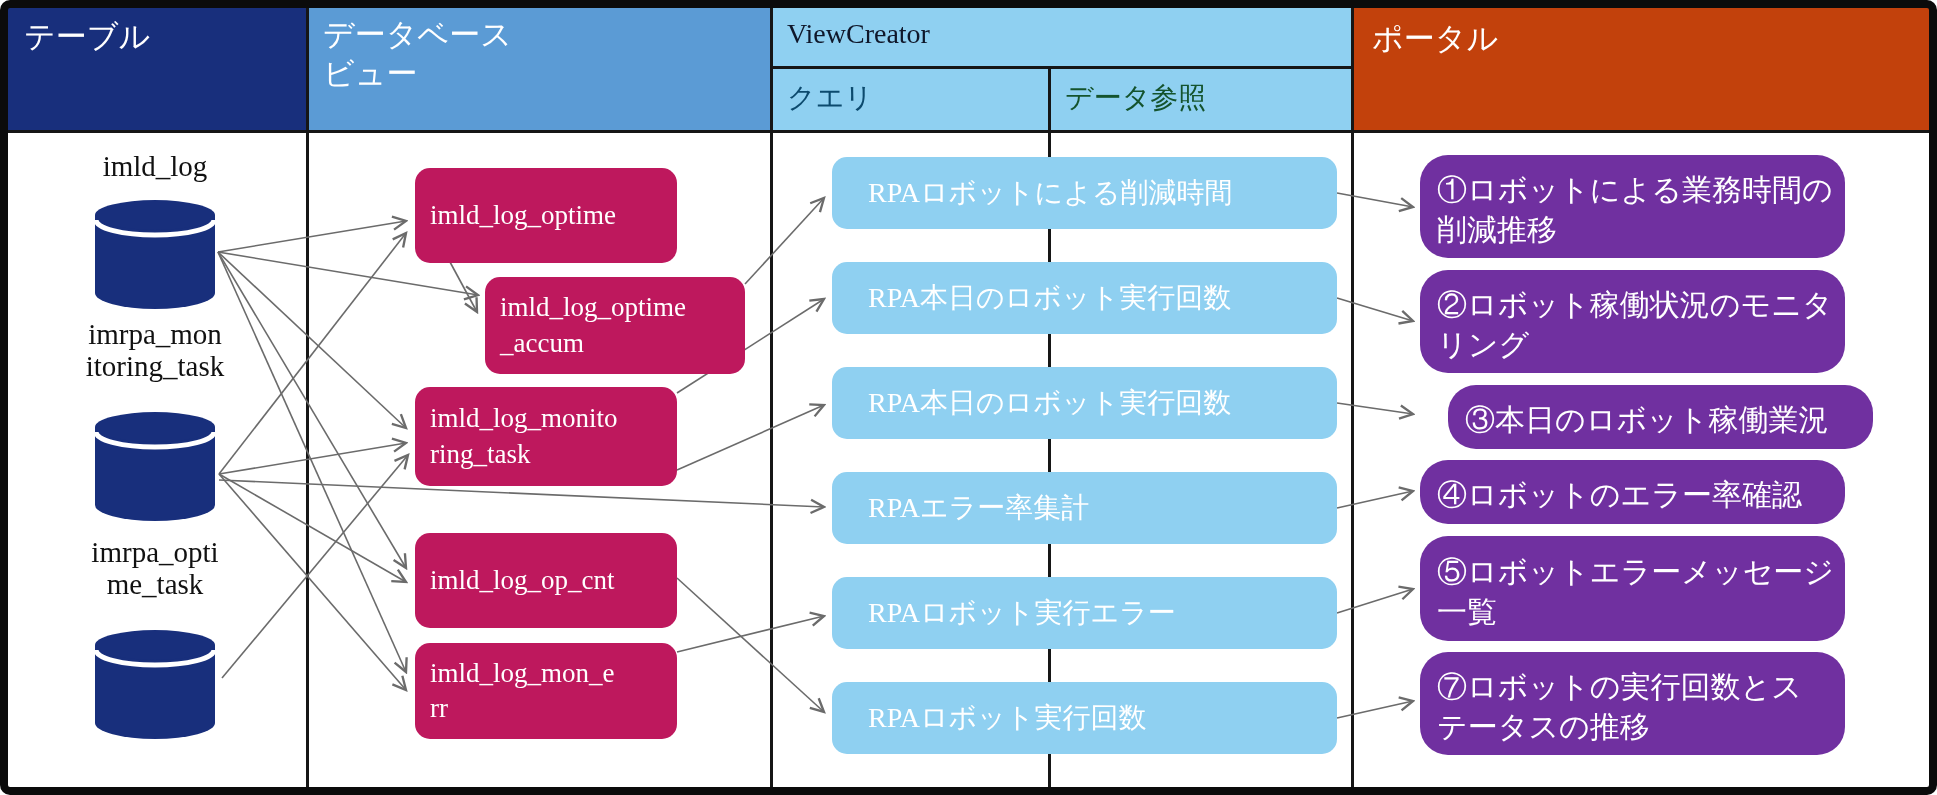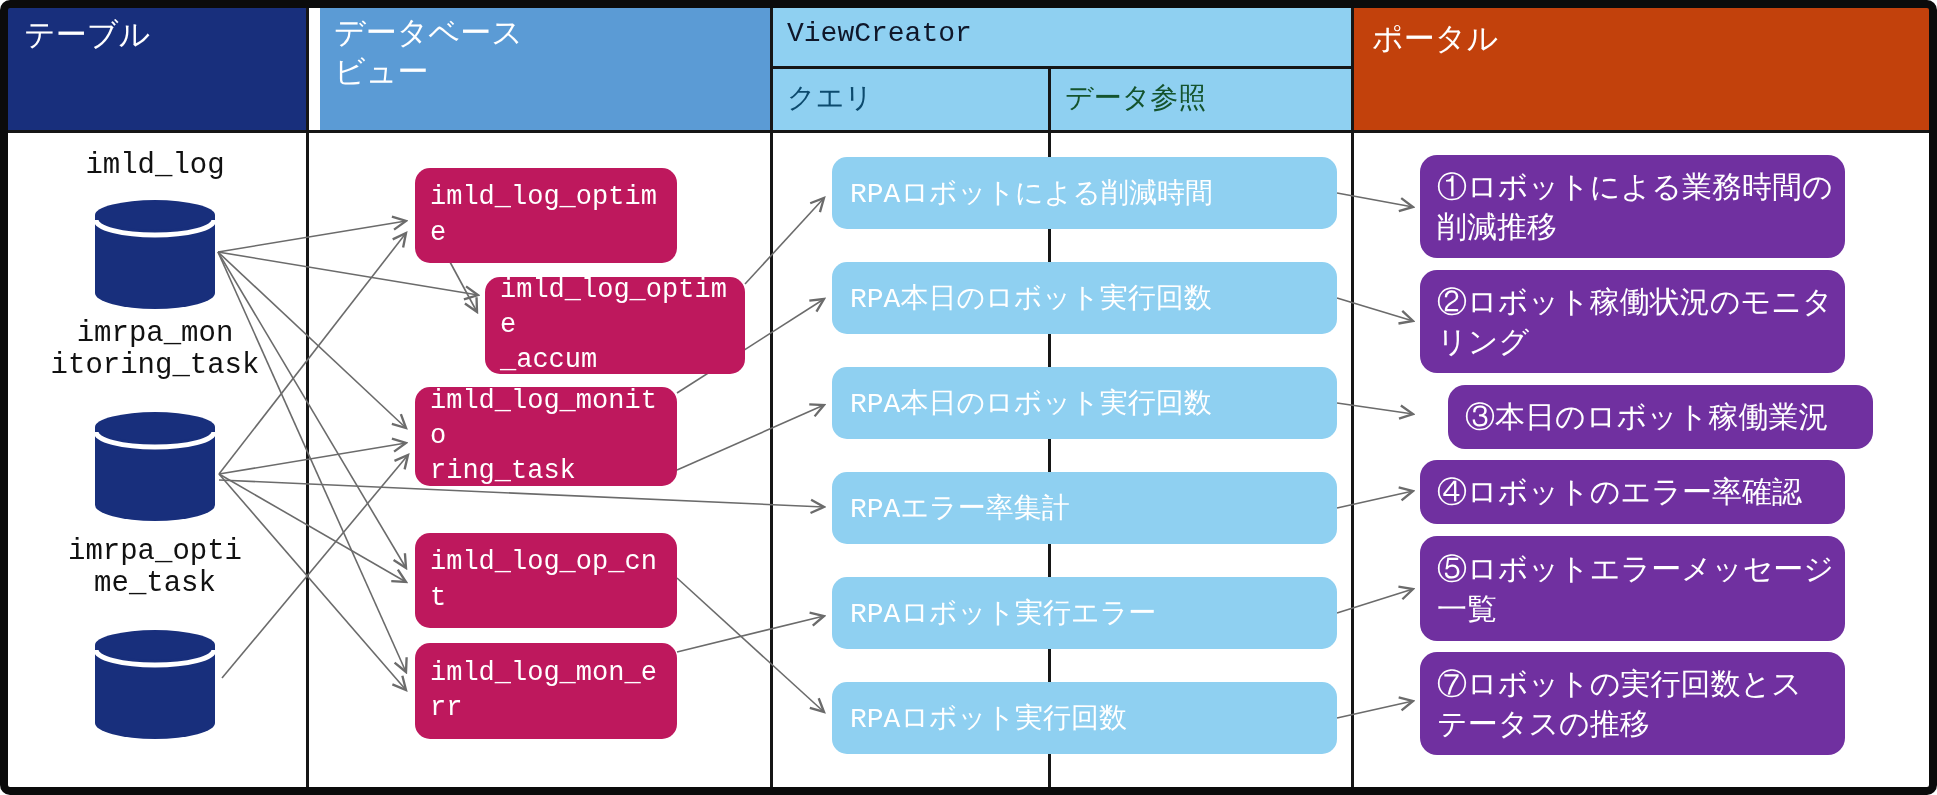--- a/index.html
+++ b/index.html
@@ -1,46 +1,46 @@
 <!DOCTYPE html>
 <html><head>
 <meta charset="utf-8">
 <style>
   html,body{margin:0;padding:0;background:#ffffff;}
   .canvas{
     position:relative;width:1937px;height:795px;background:#ffffff;
-    font-family:Liberation Mono, monospace;overflow:hidden;
+    font-family:Liberation Serif, serif;overflow:hidden;
   }
   .frame{position:absolute;left:0;top:0;width:1921px;height:779px;
     border:8px solid #0b0b0b;border-radius:10px;z-index:4;pointer-events:none;}
   .cell{position:absolute;box-sizing:border-box;z-index:0;}
   .gridline{position:absolute;background:#161616;z-index:1;}
   .hdr-text{white-space:pre-line;line-height:1.25;}
   .c-table{left:8px;top:8px;width:298px;height:122px;background:#182F7C;color:#fff;
     font-size:31px;padding:10px 0 0 16px;}
   .c-dbview{left:309px;top:8px;width:461px;height:122px;background:#5B9BD5;color:#fff;
-    font-size:31px;padding:8px 0 0 14px;margin-left:11px;}
+    font-size:31px;padding:8px 0 0 14px;}
   .c-vc{left:773px;top:8px;width:578px;height:58px;background:#8FD0F1;color:#0f172a;
     font-size:28px;padding:10px 0 0 14px;}
   .c-query{left:773px;top:69px;width:280px;height:61px;background:#8FD0F1;color:#0c4a6e;
     font-size:28px;padding:10px 0 0 14px;}
   .c-dataref{left:1051px;top:69px;width:300px;height:61px;background:#8FD0F1;color:#14532d;
     font-size:28px;padding:10px 0 0 14px;}
   .c-portal{left:1354px;top:8px;width:575px;height:122px;background:#c2410c;color:#fff;
     font-size:31px;padding:10px 0 0 18px;}
 
   .node{position:absolute;box-sizing:border-box;z-index:3;display:flex;align-items:center;}
   .tbl-label{color:#111;font-size:29px;line-height:1.12;text-align:center;
     justify-content:center;white-space:pre-line;z-index:3;position:absolute;}
   .cyl{position:absolute;z-index:3;}
   .viewbox{background:#be185d;border-radius:15px;color:#fff;font-size:27px;
     line-height:1.3;padding:6px 6px 6px 15px;white-space:pre-line;word-break:break-all;}
   .querybox{background:#8FD0F1;border-radius:15px;color:#fff;font-size:28px;
-    padding:4px 10px 4px 18px;white-space:nowrap;}
-  .portalbox{background:#7030A0;border-radius:17px;color:#fff;font-size:30px;
+    padding:4px 10px 4px 36px;white-space:nowrap;}
+  .portalbox{background:#7030A0;border-radius:28px;color:#fff;font-size:30px;
     line-height:1.33;padding:6px 10px 0 17px;white-space:pre-line;}
   svg.connectors{position:absolute;left:0;top:0;z-index:2;pointer-events:none;}
 </style>
 </head>
 <body>
 
 <div class="canvas">
 
   <div class="cell c-table hdr-text">テーブル</div>
   <div class="cell c-dbview hdr-text">データベース

